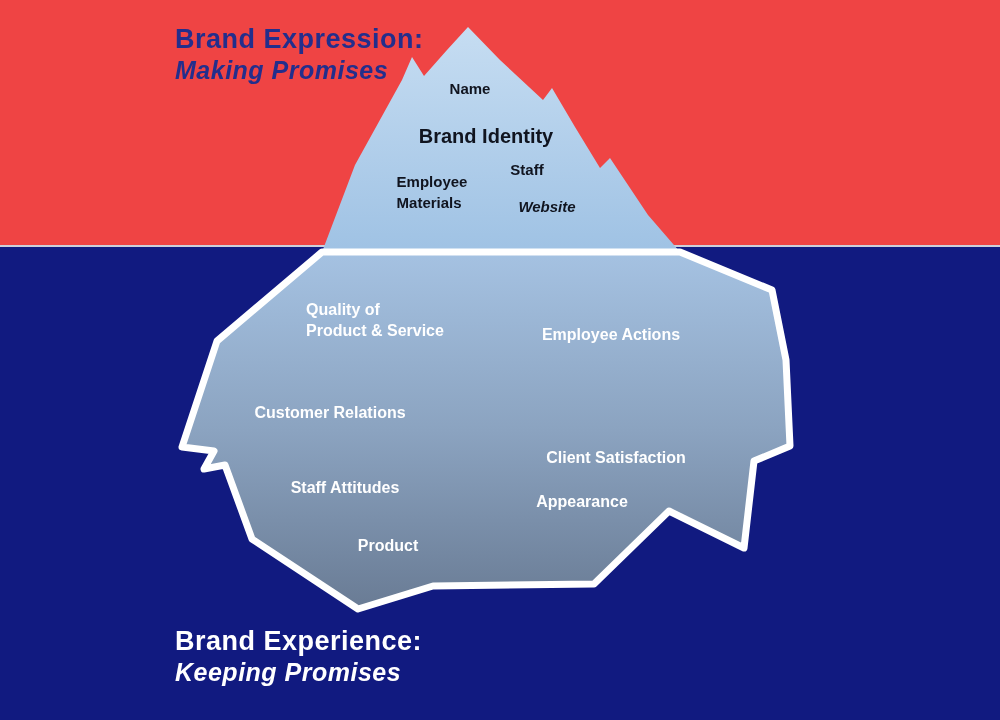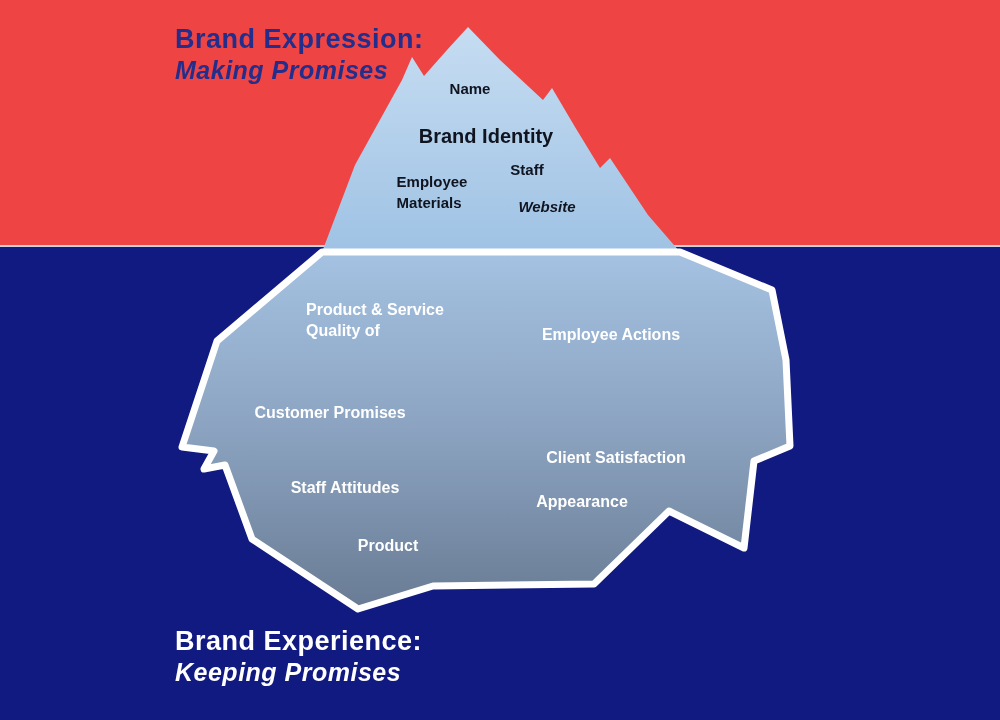--- a/index.html
+++ b/index.html
@@ -96,27 +96,27 @@
   <div class="lbl above" style="left:470px; top:88px;">Name</div>
   <div class="lbl above big" style="left:486px; top:136px;">Brand Identity</div>
   <div class="lbl above" style="left:527px; top:169px;">Staff</div>
   <div class="lbl above" style="left:432px; top:192px;">
     <div>Employee</div>
     <div>Materials</div>
   </div>
   <div class="lbl above" style="left:547px; top:206px;font-style:italic;">Website</div>
 
   <div class="lbl below" style="left:375px; top:320px;">
+    <div>Quality of</div>
     <div>Product &amp; Service</div>
-    <div>Quality of</div>
   </div>
   <div class="lbl below" style="left:611px; top:334px;">
     <div>Employee Actions</div>
   </div>
-  <div class="lbl below" style="left:330px; top:412px;">Customer Promises</div>
+  <div class="lbl below" style="left:330px; top:412px;">Customer Relations</div>
   <div class="lbl below" style="left:582px; top:457px;margin-left:34px;">Client Satisfaction</div>
   <div class="lbl below" style="left:345px; top:487px;">Staff Attitudes</div>
   <div class="lbl below" style="left:582px; top:501px;">Appearance</div>
   <div class="lbl below" style="left:388px; top:545px;">Product</div>
 
   <div class="hdr below">
     <div class="line1">Brand Experience:</div>
     <div class="line2">Keeping Promises</div>
   </div>
 

